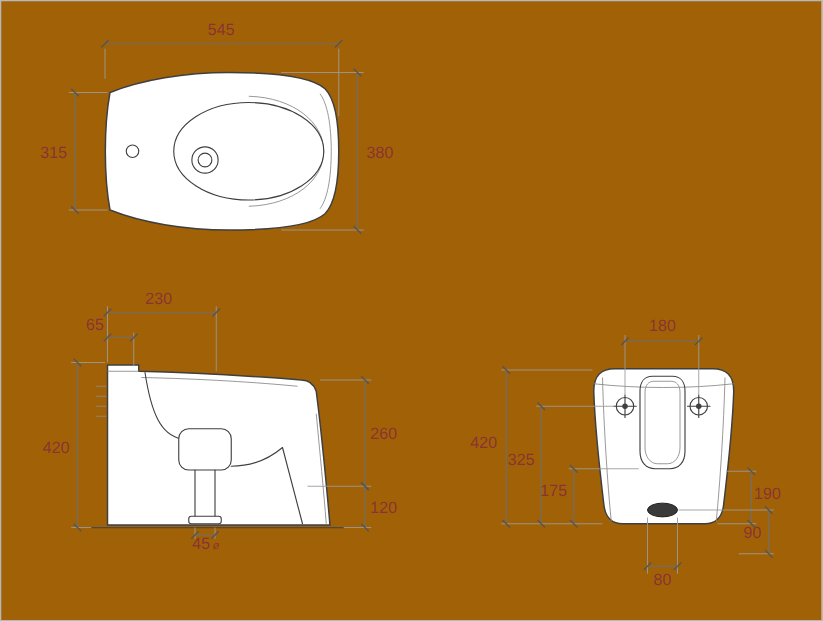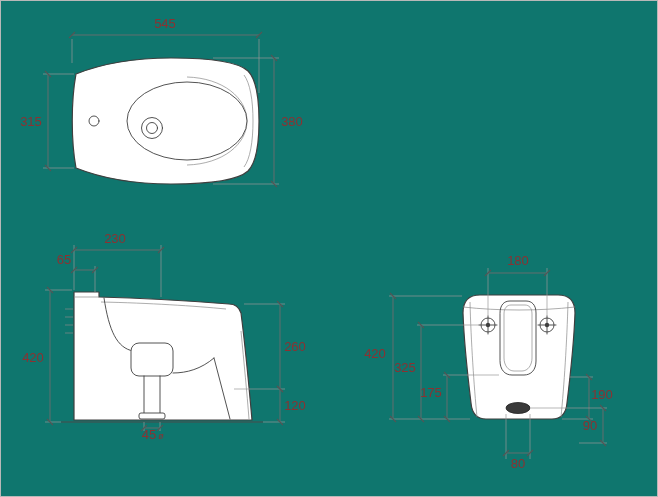--- a/index.html
+++ b/index.html
@@ -1,23 +1,24 @@
 <!DOCTYPE html>
 <html><head>
 <meta charset="utf-8">
 <style>
   html, body { margin: 0; padding: 0; background: #ffffff; }
   .frame {
     width: 658px; height: 497px;
     box-sizing: border-box;
     border: 1px solid #b8b8b8;
-    background: #0f766e;
+    background: #a16207;
     position: relative;
     overflow: hidden;
     font-family: "Liberation Sans", sans-serif;
+    padding-left: 12px;
   }
   svg { display: block; }
   .outline       { fill: #ffffff; stroke: #3f3f3f; stroke-width: 1.2; stroke-linejoin: round; }
   .detail        { fill: none;    stroke: #3f3f3f; stroke-width: 0.9; stroke-linecap: round; }
   .detail-fill   { fill: #ffffff; stroke: #3f3f3f; stroke-width: 0.9; }
   .detail-light  { fill: none;    stroke: #8a8a8a; stroke-width: 0.7; }
   .ground        { fill: none;    stroke: #4a4a4a; stroke-width: 1; }
   .ext           { fill: none;    stroke: #9a9a9a; stroke-width: 0.7; }
   .dim           { fill: none;    stroke: #6e6e6e; stroke-width: 0.9; }
   .dim-text      { font-family: "Liberation Sans", sans-serif; font-size: 13px; fill: #8b3232; }

